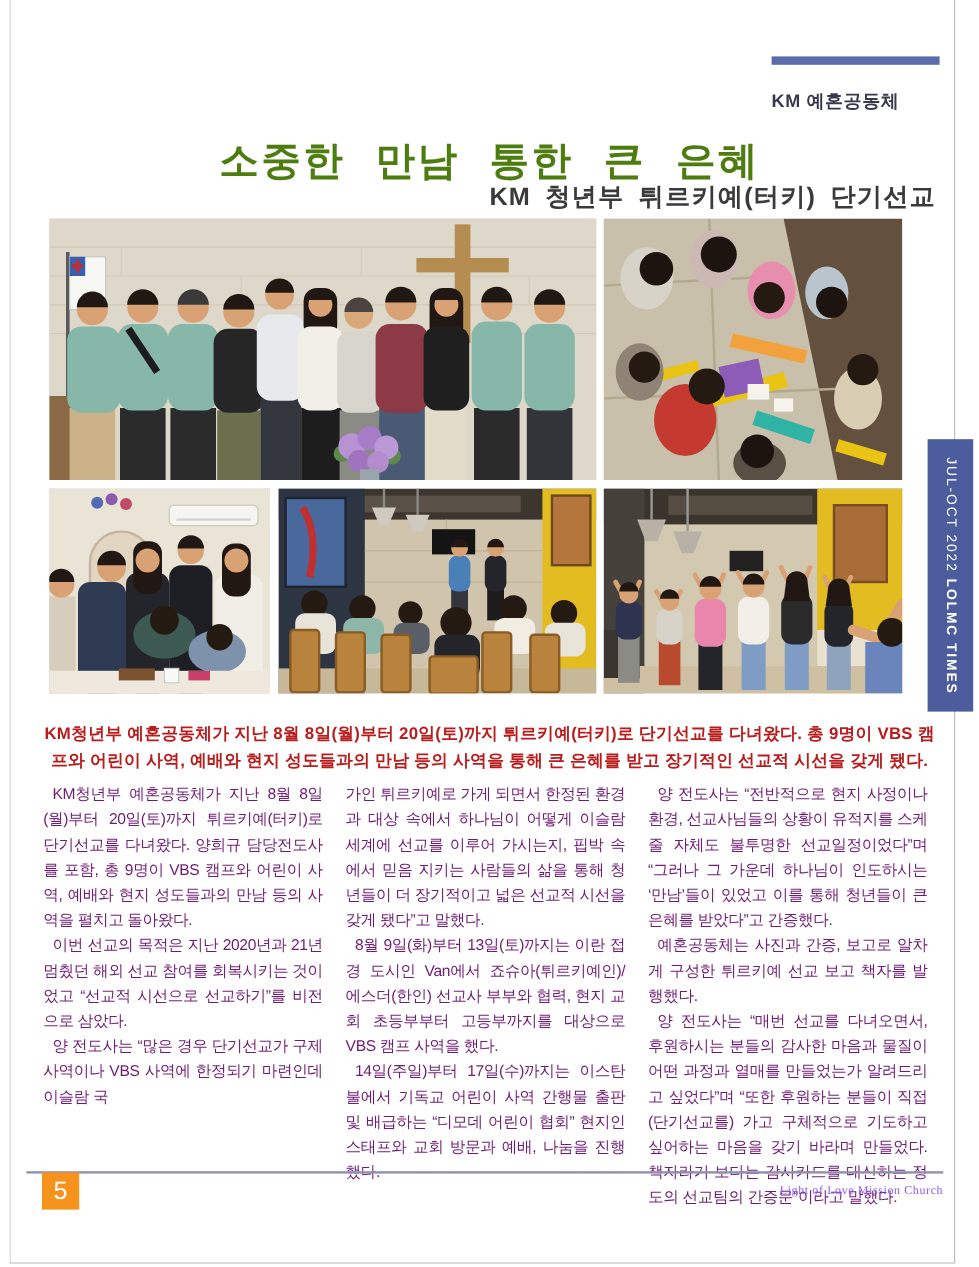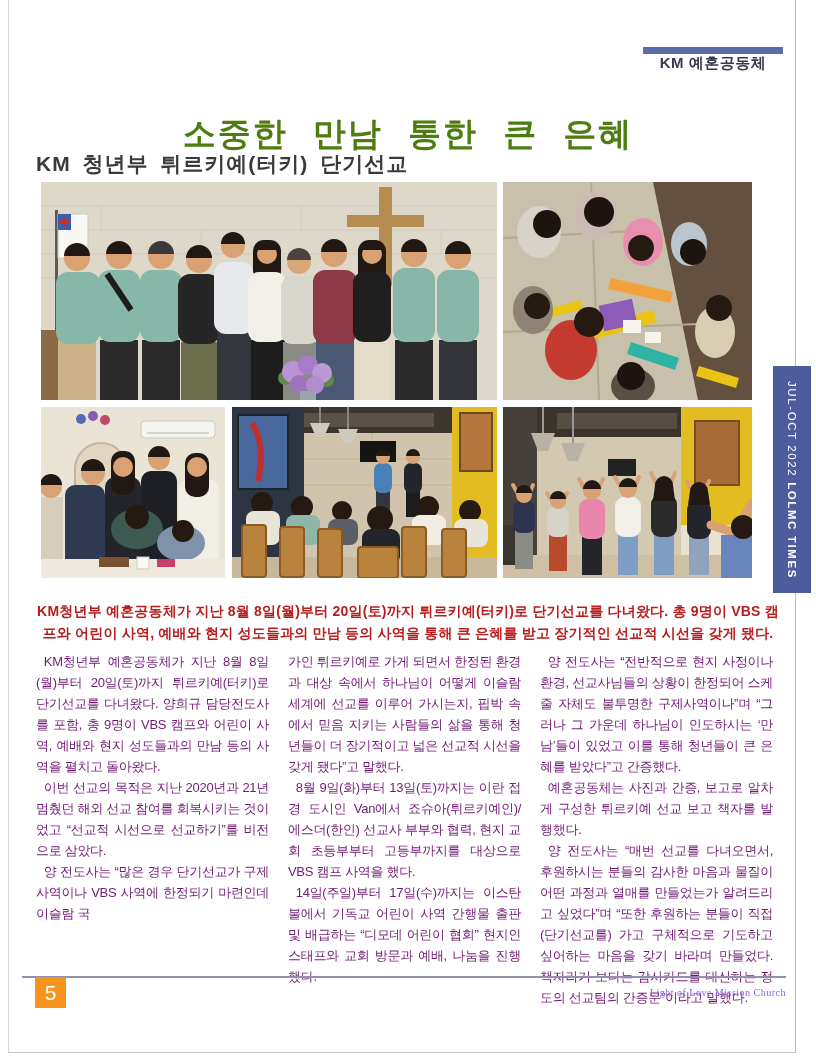--- a/index.html
+++ b/index.html
@@ -4,26 +4,26 @@
 <style>
   html,body{margin:0;padding:0;background:#fff;}
   .page{position:relative;width:816px;height:1056px;background:#ffffff;overflow:hidden;
         font-family:"Liberation Sans","DejaVu Sans",sans-serif;color:#141414;}
   
   .rule-right{position:absolute;left:795px;top:0;width:1px;height:1052px;background:#bdbdbd;}
   .rule-left{position:absolute;left:8px;top:0;width:1px;height:1052px;background:#d8d8d8;}
   .rule-bottom{position:absolute;left:8px;top:1052px;width:788px;height:1px;background:#c4c4c4;}
   
   .tag-bar{position:absolute;left:643px;top:47px;width:140px;height:7px;background:#5c6cab;}
-  .tag-text{position:absolute;left:643px;top:54px;width:140px;text-align:center;
+  .tag-text{position:absolute;left:643px;top:75px;width:140px;text-align:left;
             font-size:15px;font-weight:bold;letter-spacing:.5px;color:#38384f;}
   
   .title{position:absolute;left:36px;top:90px;width:744px;text-align:center;
          font-size:33px;font-weight:bold;color:#4d7c0f;letter-spacing:2px;word-spacing:14px;}
-  .subtitle{position:absolute;left:36px;top:133px;width:744px;text-align:left;
+  .subtitle{position:absolute;left:36px;top:133px;width:744px;text-align:right;
             font-size:21px;font-weight:bold;color:#3a3a3a;letter-spacing:1px;word-spacing:5px;}
   
   .photo{position:absolute;overflow:hidden;background:#ddd;}
   .photo svg{display:block;width:100%;height:100%;}
   .ph-a{left:41px;top:182px;width:456px;height:218px;}
   .ph-b{left:503px;top:182px;width:249px;height:218px;}
   .ph-c{left:41px;top:407px;width:184px;height:171px;}
   .ph-d{left:232px;top:407px;width:265px;height:171px;}
   .ph-e{left:503px;top:407px;width:249px;height:171px;}
   
@@ -371,21 +371,21 @@
     <p class="para">양 전도사는 “많은 경우 단기선교가 구제사역이나 VBS 사역에 한정되기 마련인데 이슬람 국</p>
   </div>
 
   <div class="col col-2">
     <p class="para cont">가인 튀르키예로 가게 되면서 한정된 환경과 대상 속에서 하나님이 어떻게 이슬람 세계에 선교를 이루어 가시는지, 핍박 속에서 믿음 지키는 사람들의 삶을 통해 청년들이 더 장기적이고 넓은 선교적 시선을 갖게 됐다”고 말했다.</p>
     <p class="para">8월 9일(화)부터 13일(토)까지는 이란 접경 도시인 Van에서 죠슈아(튀르키예인)/에스더(한인) 선교사 부부와 협력, 현지 교회 초등부부터 고등부까지를 대상으로 VBS 캠프 사역을 했다.</p>
     <p class="para">14일(주일)부터 17일(수)까지는 이스탄불에서 기독교 어린이 사역 간행물 출판 및 배급하는 “디모데 어린이 협회” 현지인 스태프와 교회 방문과 예배, 나눔을 진행했다.</p>
   </div>
 
   <div class="col col-3">
-    <p class="para">양 전도사는 “전반적으로 현지 사정이나 환경, 선교사님들의 상황이 한정되어 스케줄 자체도 불투명한 구제사역이나”며 “그러나 그 가운데 하나님이 인도하시는 ‘만남’들이 있었고 이를 통해 청년들이 큰 은혜를 받았다”고 간증했다.</p>
+    <p class="para">양 전도사는 “전반적으로 현지 사정이나 환경, 선교사님들의 상황이 유적지를 스케줄 자체도 불투명한 선교일정이었다”며 “그러나 그 가운데 하나님이 인도하시는 ‘만남’들이 있었고 이를 통해 청년들이 큰 은혜를 받았다”고 간증했다.</p>
     <p class="para">예혼공동체는 사진과 간증, 보고로 알차게 구성한 튀르키예 선교 보고 책자를 발행했다.</p>
     <p class="para">양 전도사는 “매번 선교를 다녀오면서, 후원하시는 분들의 감사한 마음과 물질이 어떤 과정과 열매를 만들었는가 알려드리고 싶었다”며 “또한 후원하는 분들이 직접 (단기선교를) 가고 구체적으로 기도하고 싶어하는 마음을 갖기 바라며 만들었다. 책자라기 보다는 감사카드를 대신하는 정도의 선교팀의 간증문”이라고 말했다.</p>
   </div>
 
   <div class="side-banner">
     <span class="vtxt"><span>JUL-OCT 2022 </span><b>LOLMC TIMES</b></span>
   </div>
 
   <div class="foot-rule"></div>
   <div class="page-box">5</div>

